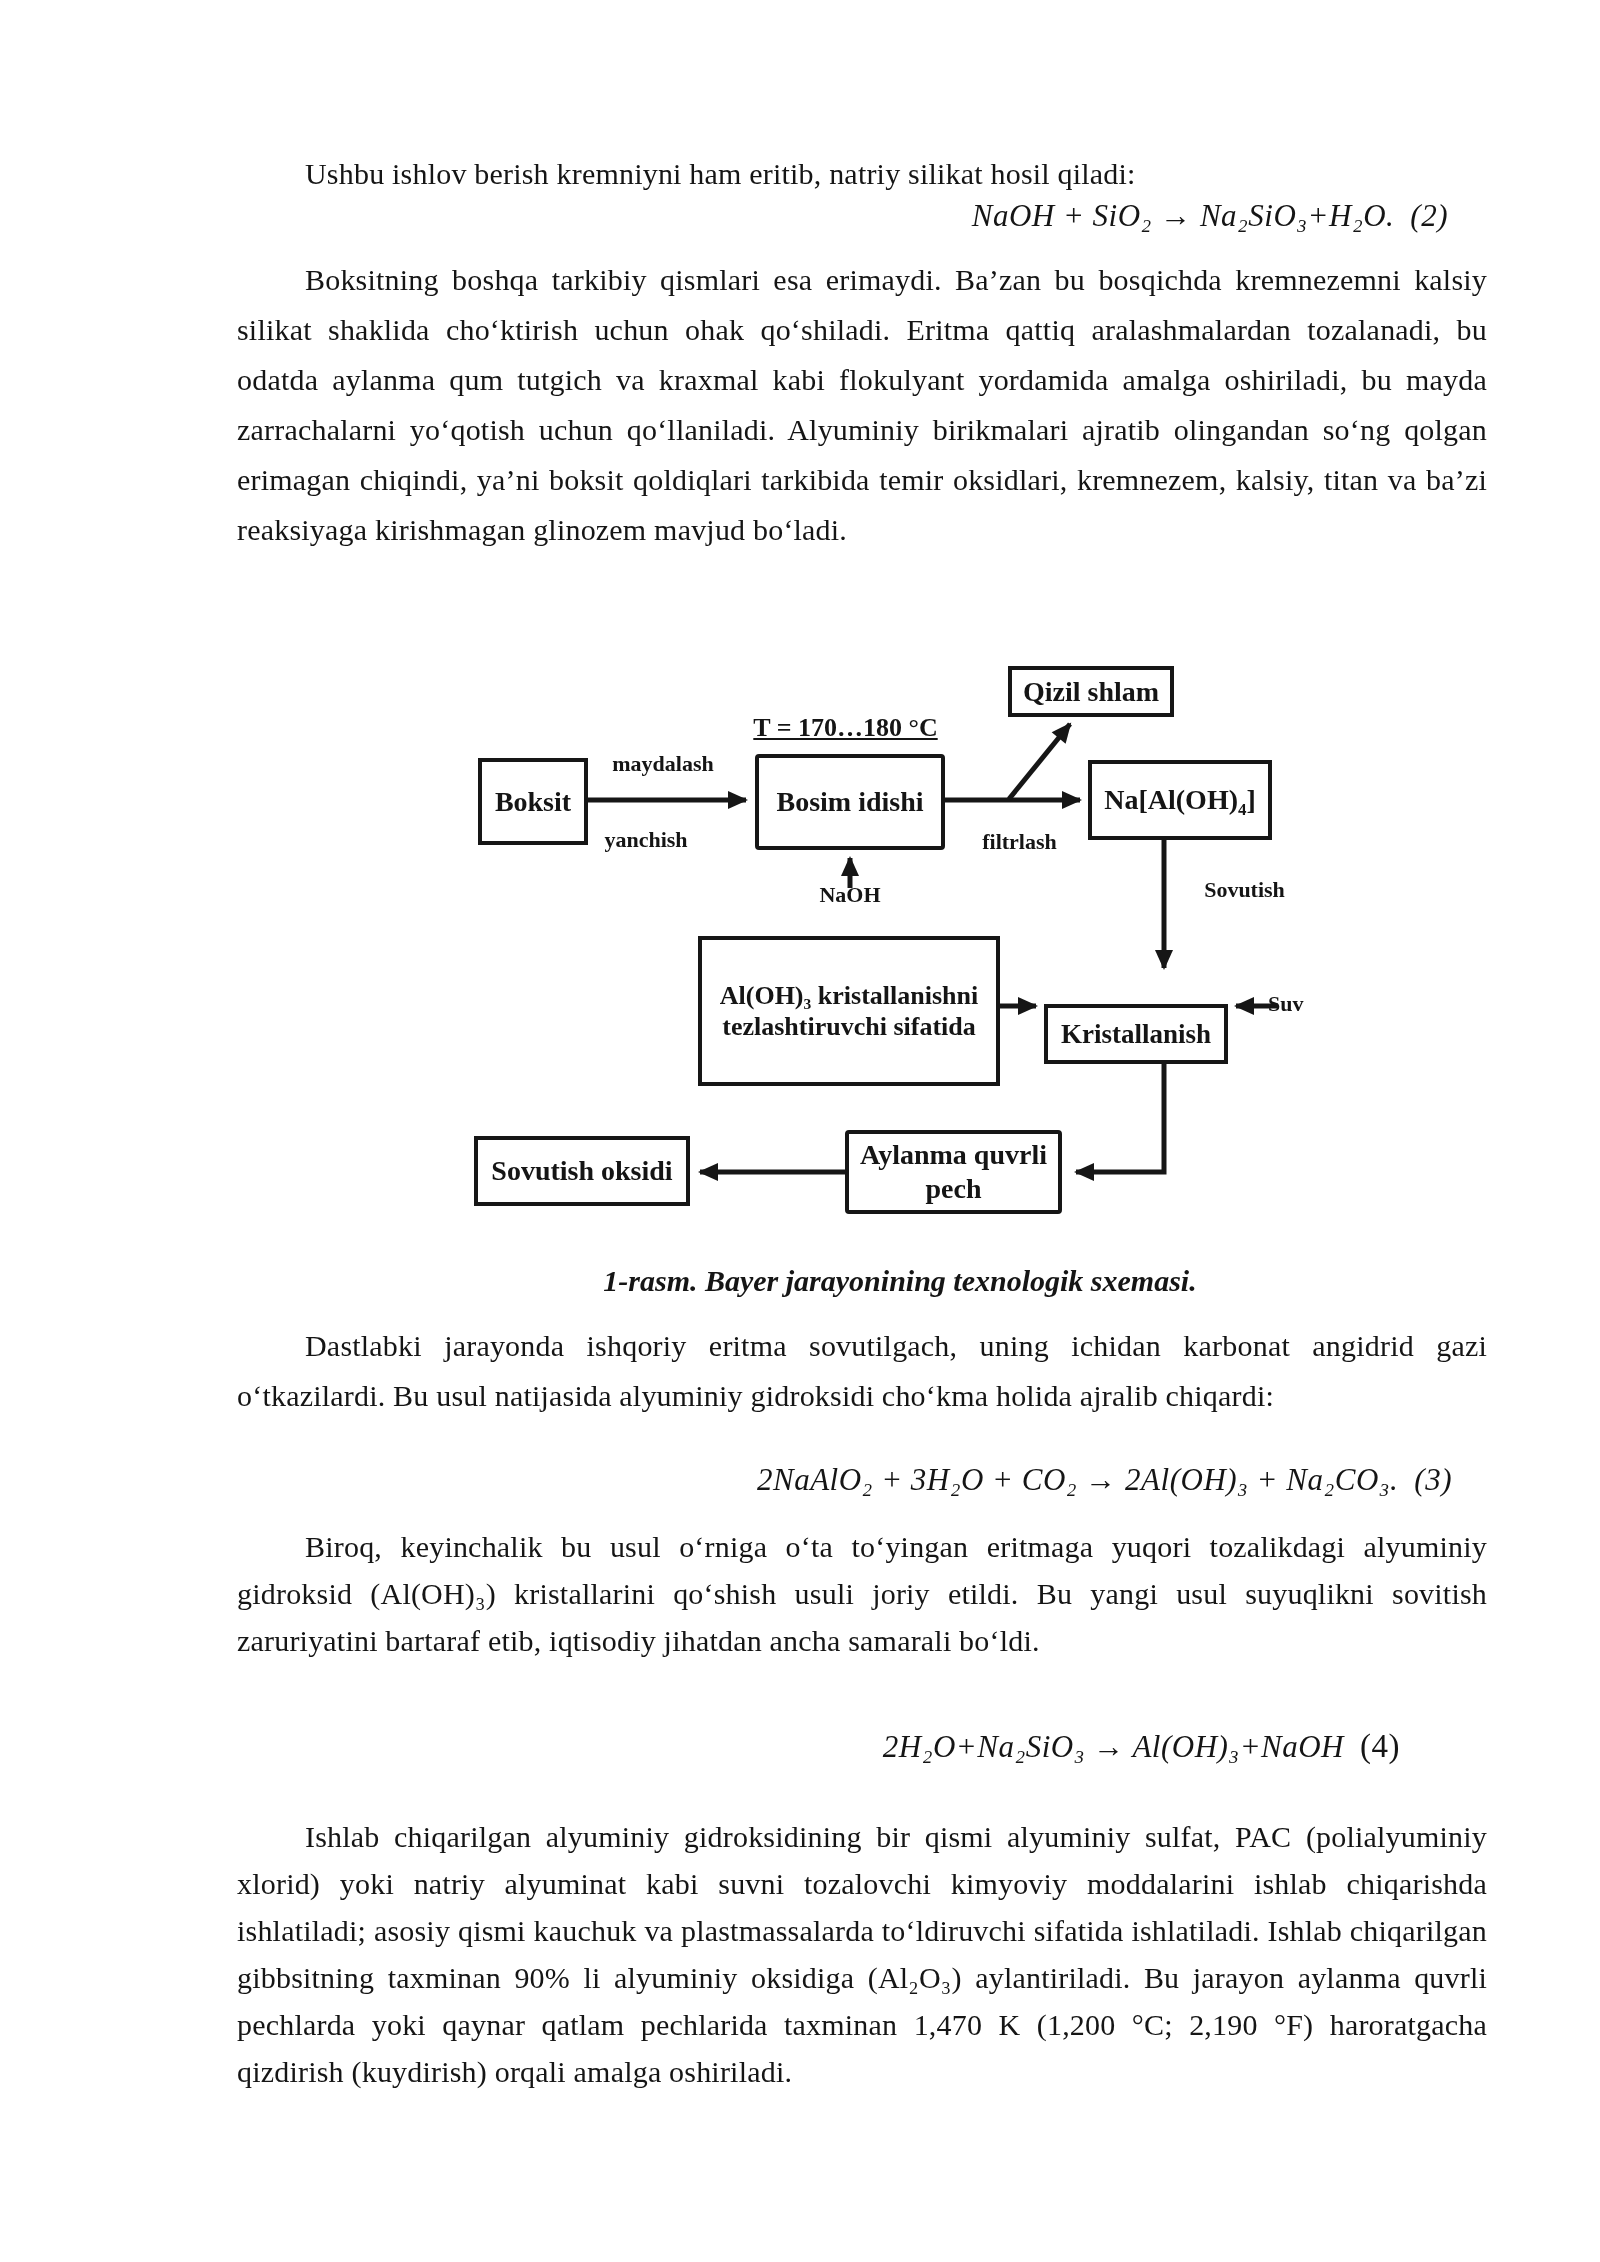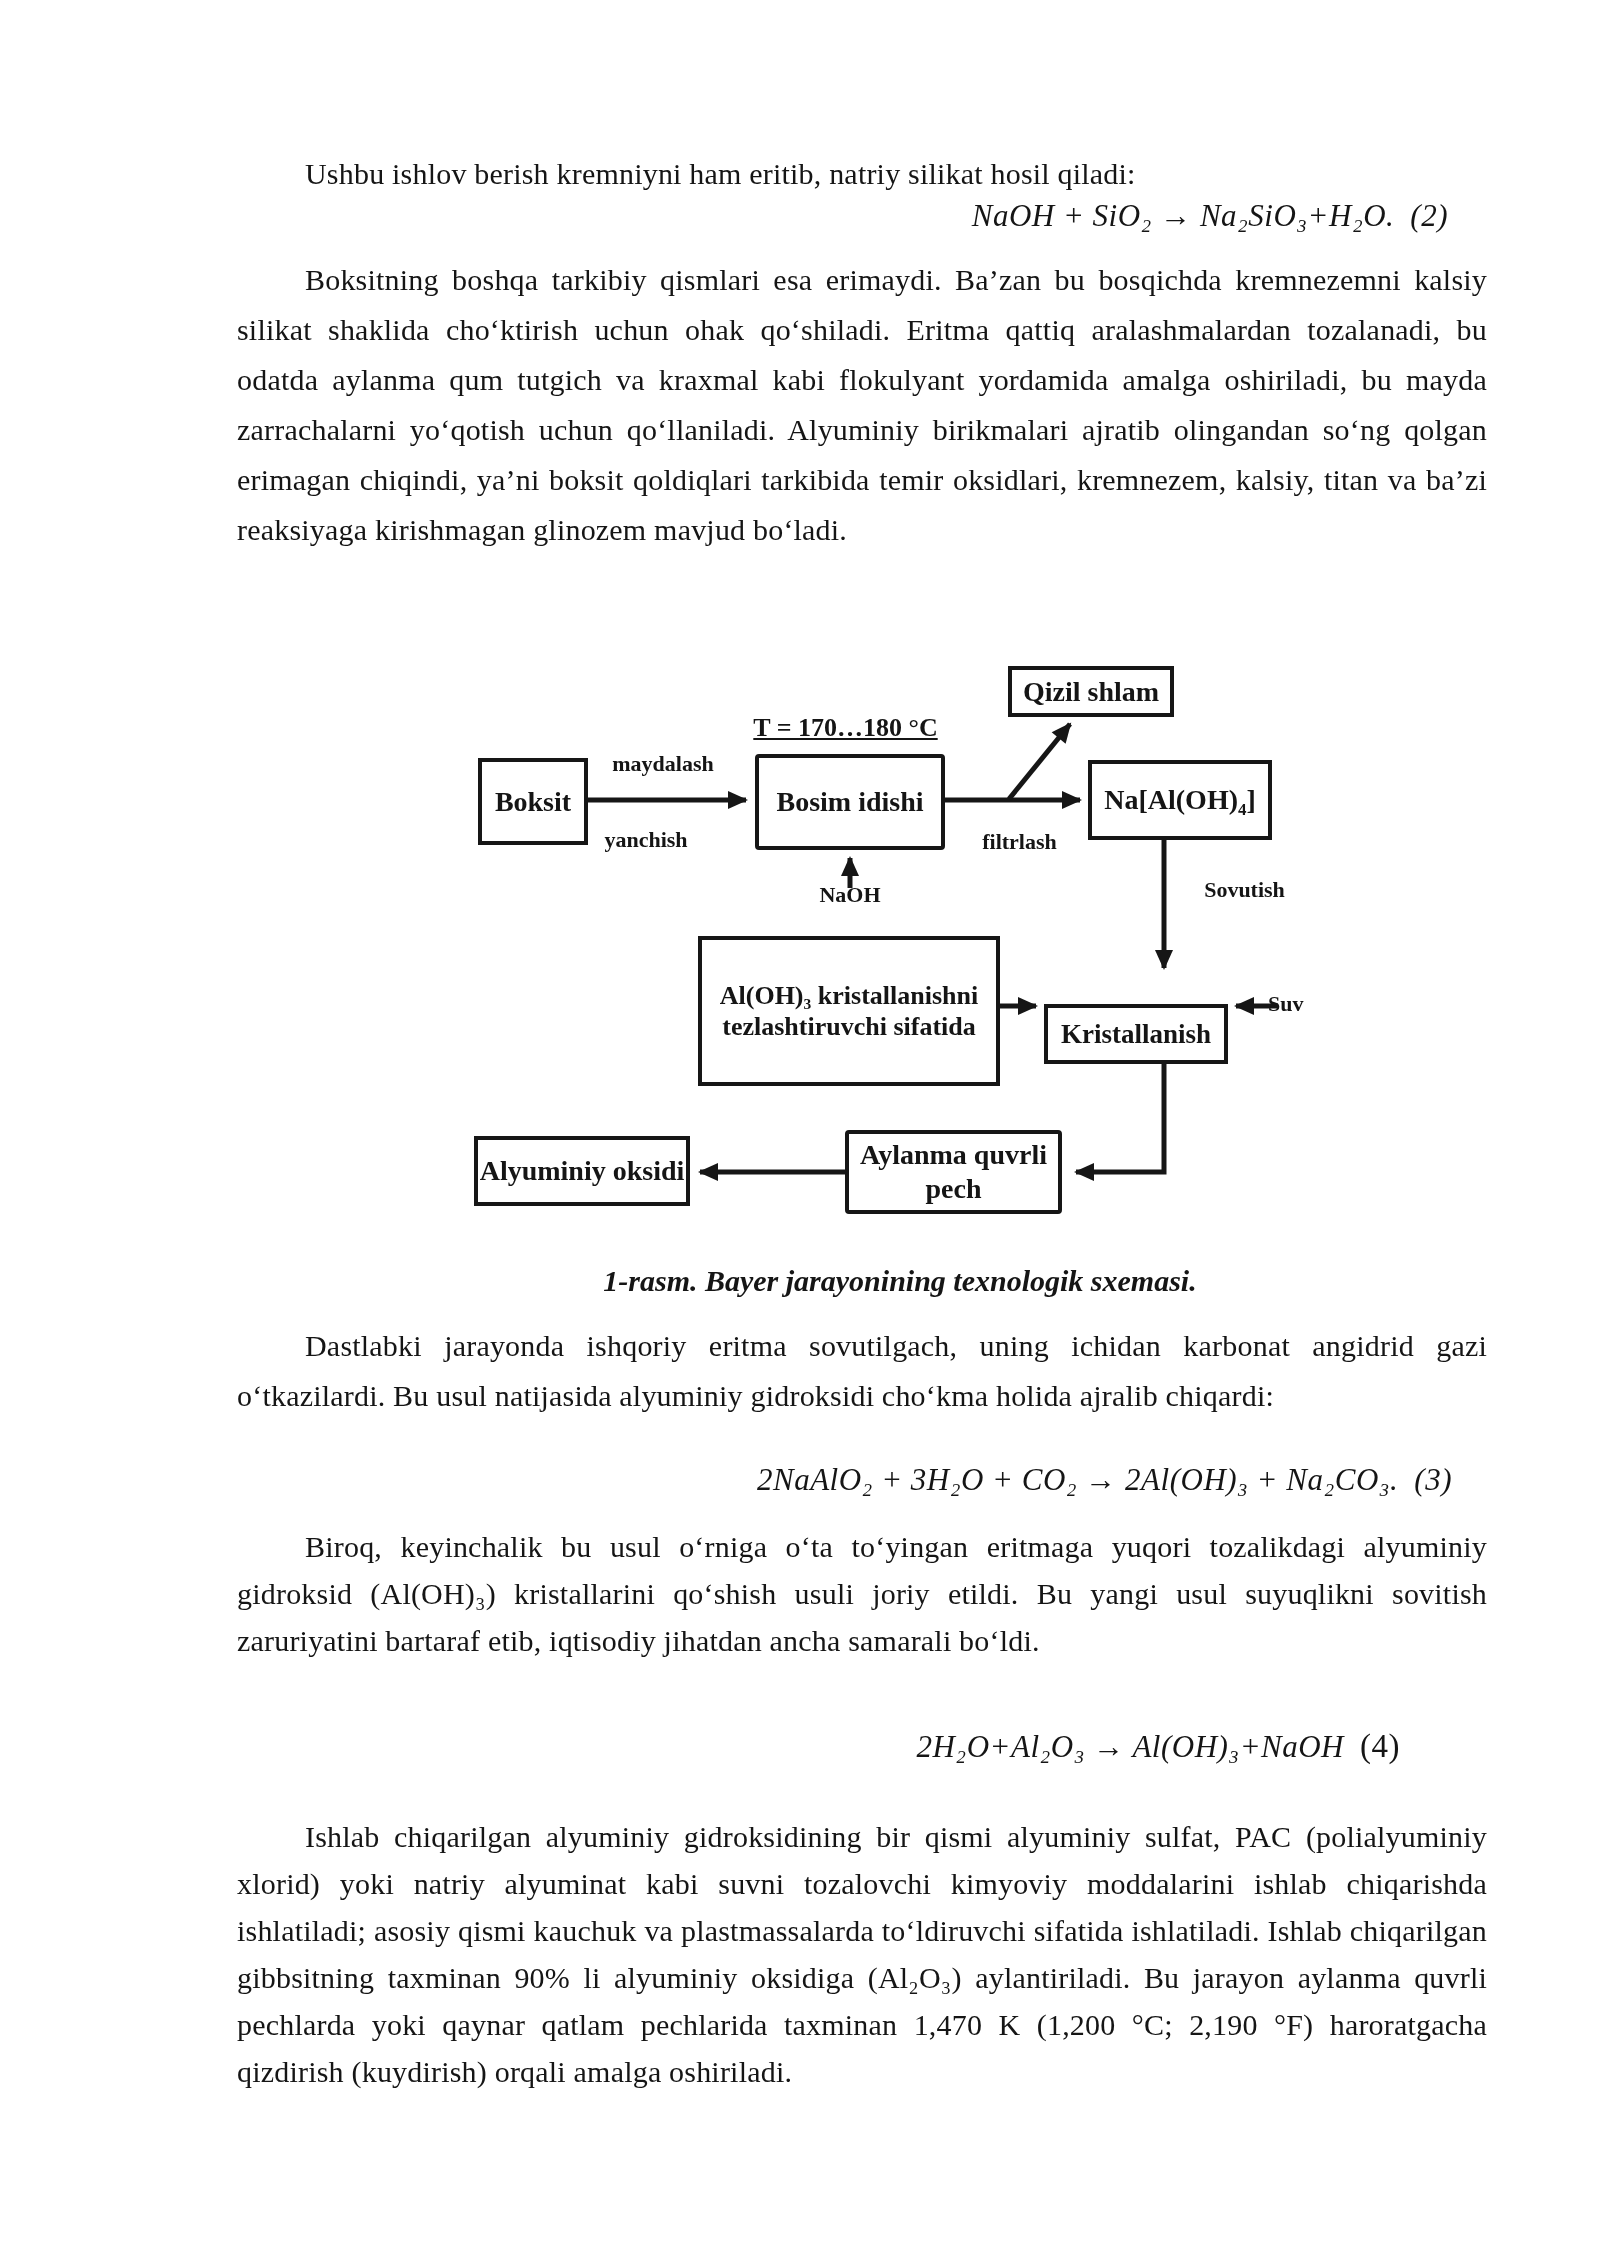--- a/index.html
+++ b/index.html
@@ -85,21 +85,21 @@
     <div class="node" style="left:548px; top:16px; width:166px; height:51px;">Qizil shlam</div>
 
     <div class="node" style="left:628px; top:110px; width:184px; height:80px;">Na[Al(OH)₄]</div>
 
     <div class="node" style="left:238px; top:286px; width:302px; height:150px; font-size:26px; padding:0 6px;">Al(OH)₃ kristallanishni tezlashtiruvchi sifatida</div>
 
     <div class="node" style="left:584px; top:326px; width:184px; height:60px; font-size:27px;margin-top:28px;">Kristallanish</div>
 
     <div class="node rounded" style="left:385px; top:480px; width:217px; height:84px;">Aylanma quvrli pech</div>
 
-    <div class="node" style="left:14px; top:486px; width:216px; height:70px;">Alyuminiy oksidi</div>
+    <div class="node" style="left:14px; top:486px; width:216px; height:70px;">Sovutish oksidi</div>
 
     <div class="flabel" style="left:268px; top:64px; width:235px; font-size:26px;text-decoration:underline;">T = 170…180 °C</div>
 
     <div class="flabel" style="left:128px; top:102px; width:150px;">maydalash</div>
 
     <div class="flabel" style="left:116px; top:178px; width:140px;">yanchish</div>
 
     <div class="flabel" style="left:335px; top:233px; width:110px;">NaOH</div>
 
     <div class="flabel" style="left:492px; top:180px; width:135px;">filtrlash</div>
@@ -113,18 +113,18 @@
 
   <p class="body-par indent" style="top:1312px;">Dastlabki jarayonda ishqoriy eritma sovutilgach, uning ichidan karbonat angidrid gazi o‘tkazilardi. Bu usul natijasida alyuminiy gidroksidi cho‘kma holida ajralib chiqardi:</p>
 
   <p class="equation" style="top:1462px; left:452px; width:1000px;">
     <span>2NaAlO₂ + 3H₂O + CO₂ → 2Al(OH)₃ + Na₂CO₃.</span><span class="eq-num">(3)</span>
   </p>
 
   <p class="body-par indent" style="top:1514px; line-height:47px;">Biroq, keyinchalik bu usul o‘rniga o‘ta to‘yingan eritmaga yuqori tozalikdagi alyuminiy gidroksid (Al(OH)₃) kristallarini qo‘shish usuli joriy etildi. Bu yangi usul suyuqlikni sovitish zaruriyatini bartaraf etib, iqtisodiy jihatdan ancha samarali bo‘ldi.</p>
 
   <p class="equation" style="top:1728px; left:400px; width:1000px;">
-    <span>2H₂O+Al₂O₃ → Al(OH)₃+NaOH</span><span class="eq-num upright">(4)</span>
+    <span>2H₂O+Na₂SiO₃ → Al(OH)₃+NaOH</span><span class="eq-num upright">(4)</span>
   </p>
 
   <p class="body-par indent" style="top:1804px; line-height:47px;">Ishlab chiqarilgan alyuminiy gidroksidining bir qismi alyuminiy sulfat, PAC (polialyuminiy xlorid) yoki natriy alyuminat kabi suvni tozalovchi kimyoviy moddalarini ishlab chiqarishda ishlatiladi; asosiy qismi kauchuk va plastmassalarda to‘ldiruvchi sifatida ishlatiladi. Ishlab chiqarilgan gibbsitning taxminan 90% li alyuminiy oksidiga (Al₂O₃) aylantiriladi. Bu jarayon aylanma quvrli pechlarda yoki qaynar qatlam pechlarida taxminan 1,470 K (1,200 °C; 2,190 °F) haroratgacha qizdirish (kuydirish) orqali amalga oshiriladi.</p>
 
 </div>
 
 </body></html>

